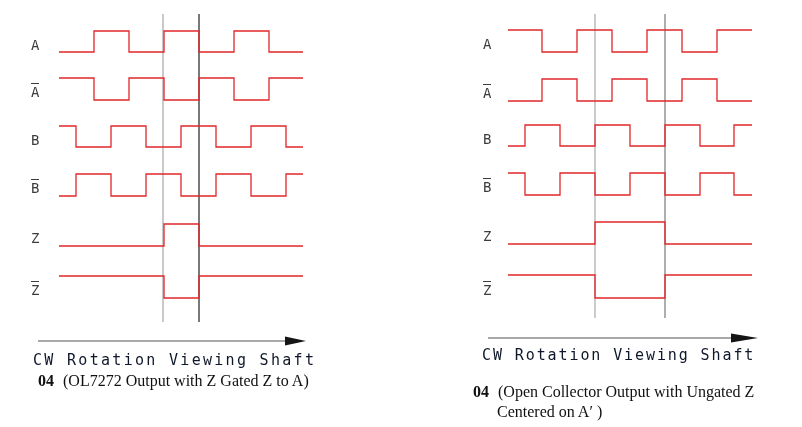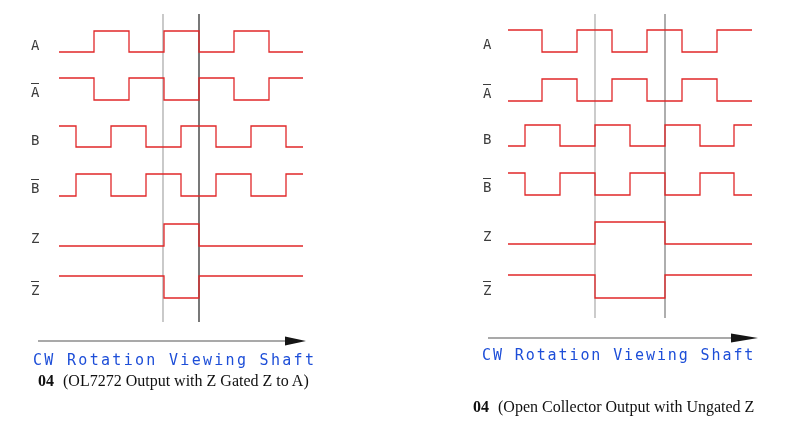--- a/index.html
+++ b/index.html
@@ -9,21 +9,21 @@
   }
   #stage{position:absolute;left:0;top:0;width:802px;height:427px;}
   #wave-svg{position:absolute;left:0;top:0;}
   .sig-label{
     position:absolute;height:18px;line-height:18px;
     font-family:"DejaVu Sans Mono",monospace;font-size:14px;color:#3d3d3d;
   }
   .sig-label .bar{display:inline-block;border-top:1.4px solid #3d3d3d;padding-top:1px;line-height:14px;}
   .cw-label{
     position:absolute;white-space:nowrap;
-    font-family:"DejaVu Sans Mono",monospace;font-size:15px;color:#1d4ed8;
+    font-family:"DejaVu Sans Mono",monospace;font-size:15px;color:#0f172a;
   }
   .caption{position:absolute;font-size:16px;color:#101010;white-space:nowrap;line-height:20px;}
   .cap-num{font-weight:bold;margin-right:9px;}
   .cap-line2{margin-left:24px;}
 </style>
 </head>
 <body>
 
 <div id="stage">
   <svg id="wave-svg" width="802" height="427" viewBox="0 0 802 427" xmlns="http://www.w3.org/2000/svg">
@@ -49,22 +49,23 @@
       <polygon points="731,333.5 758,338 731,342.5" fill="#151515"></polygon>
     </svg>
 
   <div class="cw-label" style="left: 33px; top: 351px; letter-spacing: 2.3px;">CW Rotation Viewing Shaft</div>
   <div class="caption" style="left: 38px; top: 371px;">
     <span class="cap-num">04</span><span class="cap-text">(OL7272 Output with Z Gated Z to A)</span>
     <div class="cap-line2"></div>
   </div>
 
   <div class="cw-label" style="left: 482px; top: 346px; letter-spacing: 1.9px;">CW Rotation Viewing Shaft</div>
-  <div class="caption" style="left: 473px; top: 382px; margin-top: 15px;">
+  <div class="caption" style="left: 473px; top: 382px;">
     <span class="cap-num">04</span><span class="cap-text">(Open Collector Output with Ungated Z</span>
+    <div class="cap-line2">Centered on A′ )</div>
   </div>
 <div class="sig-label" style="left: 31px; top: 35.5px;"><span>A</span></div>
     <div class="sig-label" style="left: 31px; top: 83px;"><span class="bar">A</span></div>
     <div class="sig-label" style="left: 31px; top: 130.5px;"><span>B</span></div>
     <div class="sig-label" style="left: 31px; top: 179px;"><span class="bar">B</span></div>
     <div class="sig-label" style="left: 31px; top: 229px;"><span>Z</span></div>
     <div class="sig-label" style="left: 31px; top: 281px;"><span class="bar">Z</span></div>
     <div class="sig-label" style="left: 483px; top: 35px;"><span>A</span></div>
     <div class="sig-label" style="left: 483px; top: 84px;"><span class="bar">A</span></div>
     <div class="sig-label" style="left: 483px; top: 129.5px;"><span>B</span></div>

